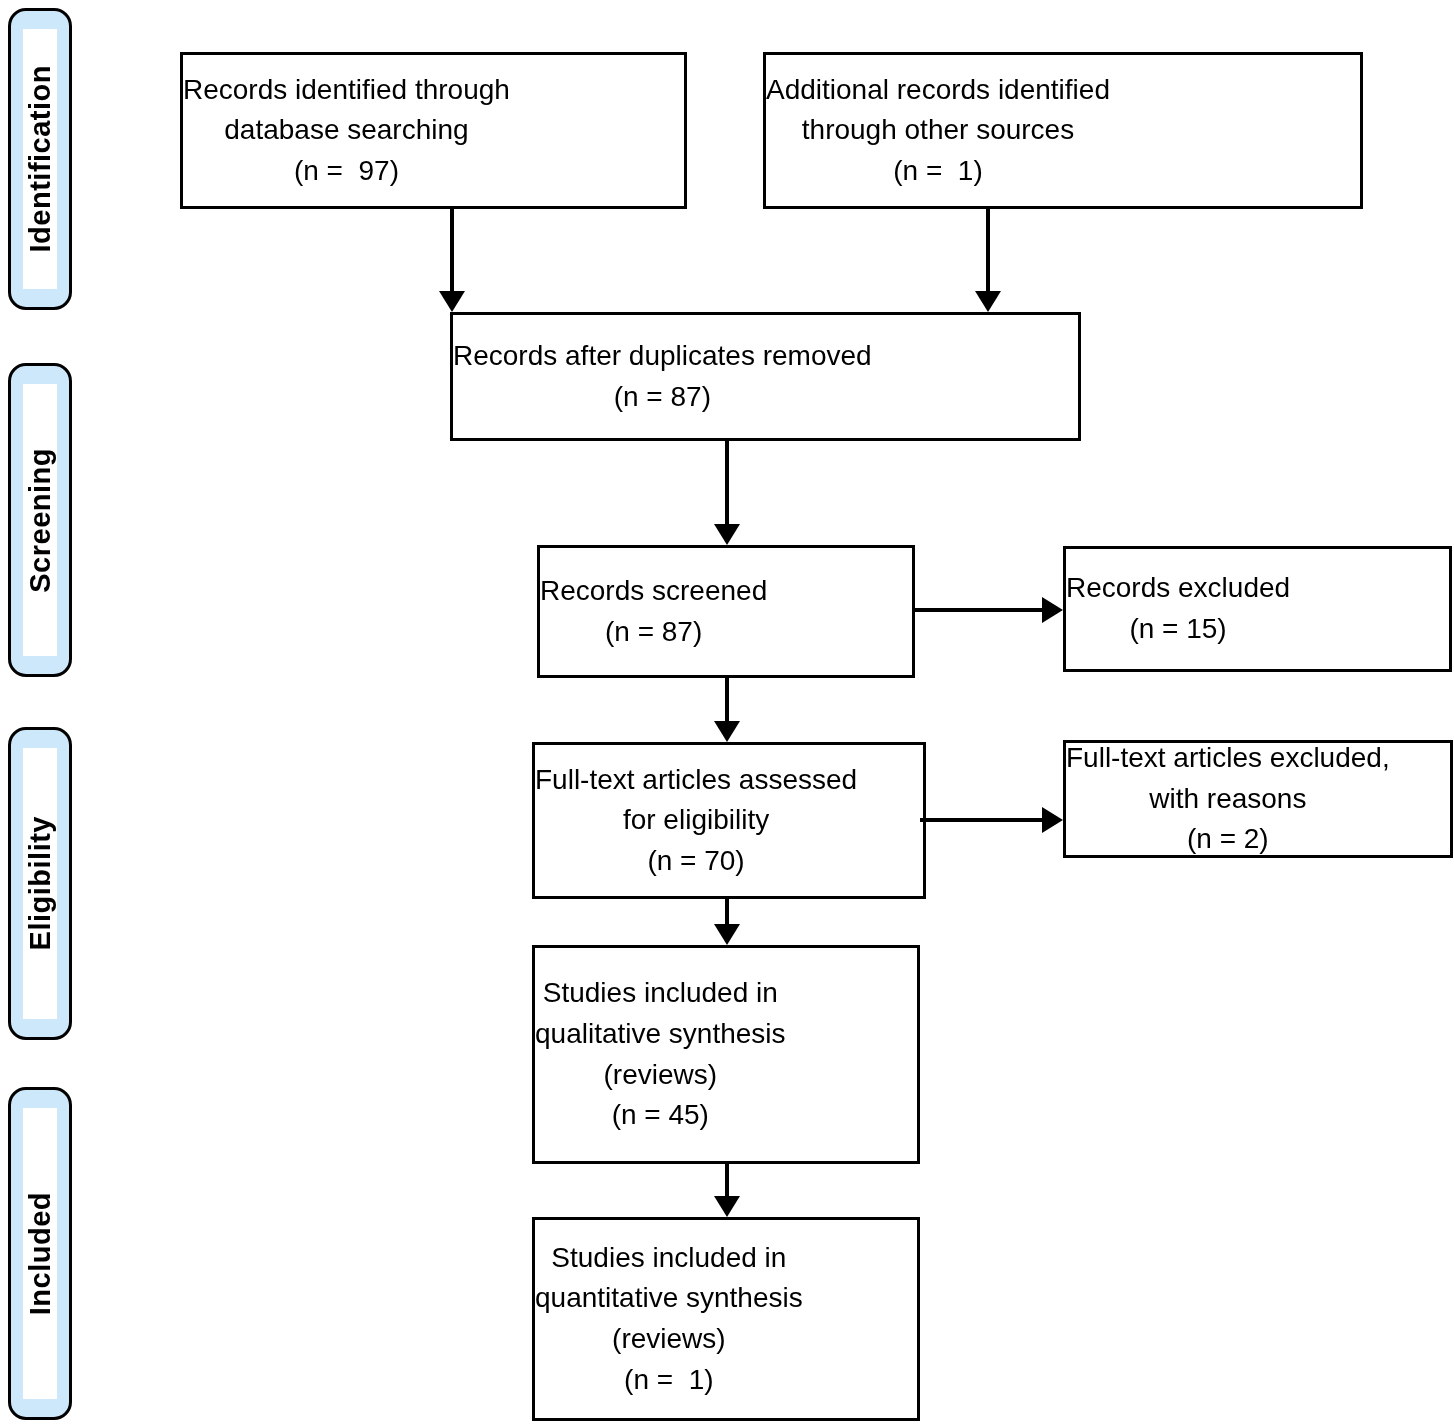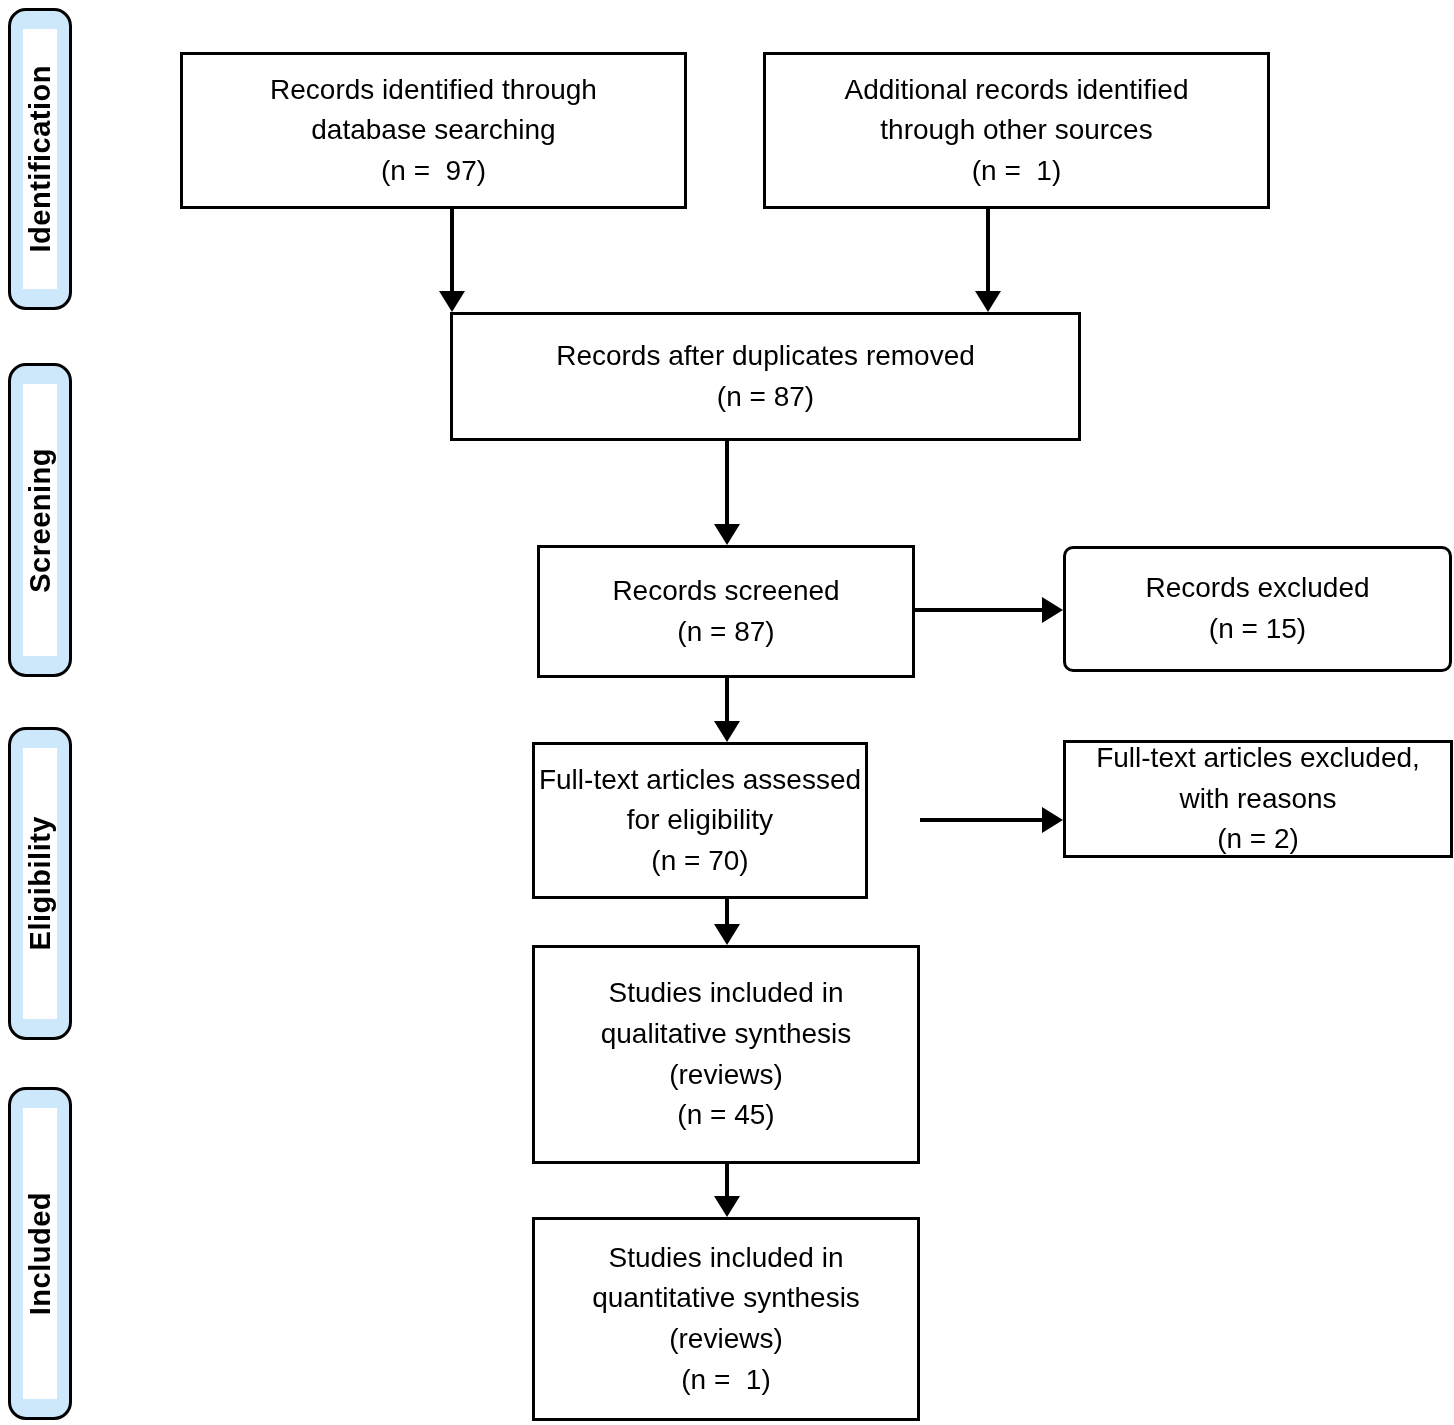--- a/index.html
+++ b/index.html
@@ -48,21 +48,20 @@
   }
 
   
   .fbox {
     position: absolute;
     background: #ffffff;
     border: 3px solid #000000;
     box-sizing: border-box;
     display: flex;
     align-items: center;
-    justify-content: center;
     text-align: center;
   }
   .fbox-text {
     font-size: 28px;
     line-height: 1.45;
     white-space: pre-wrap;
   }
 
   
   .vline {
@@ -120,42 +119,42 @@
       <span class="stage-label">Included</span>
     </div>
   </div>
 
   <div class="fbox" style="left:180px; top:52px; width:507px; height:157px;">
     <span class="fbox-text">Records identified through
 database searching
 (n =  97)</span>
   </div>
 
-  <div class="fbox" style="left:763px; top:52px; width:507px; height:157px;">
+  <div class="fbox" style="left:763px; top:52px; width:600px; height:157px;">
     <span class="fbox-text">Additional records identified
 through other sources
 (n =  1)</span>
   </div>
 
   <div class="fbox" style="left:410px; top:312px; width:631px; height:129px;margin-left:40px;">
     <span class="fbox-text">Records after duplicates removed
 (n = 87)</span>
   </div>
 
   <div class="fbox" style="left:537px; top:545px; width:378px; height:133px;">
     <span class="fbox-text">Records screened
 (n = 87)</span>
   </div>
 
-  <div class="fbox" style="left:1063px; top:546px; width:389px; height:126px;border-radius:10px;">
+  <div class="fbox" style="left:1063px; top:546px; width:389px; height:126px;">
     <span class="fbox-text">Records excluded
 (n = 15)</span>
   </div>
 
-  <div class="fbox" style="left:532px; top:742px; width:336px; height:157px;">
+  <div class="fbox" style="left:532px; top:742px; width:394px; height:157px;">
     <span class="fbox-text">Full-text articles assessed
 for eligibility
 (n = 70)</span>
   </div>
 
   <div class="fbox" style="left:1063px; top:740px; width:390px; height:118px;">
     <span class="fbox-text">Full-text articles excluded,
 with reasons
 (n = 2)</span>
   </div>

